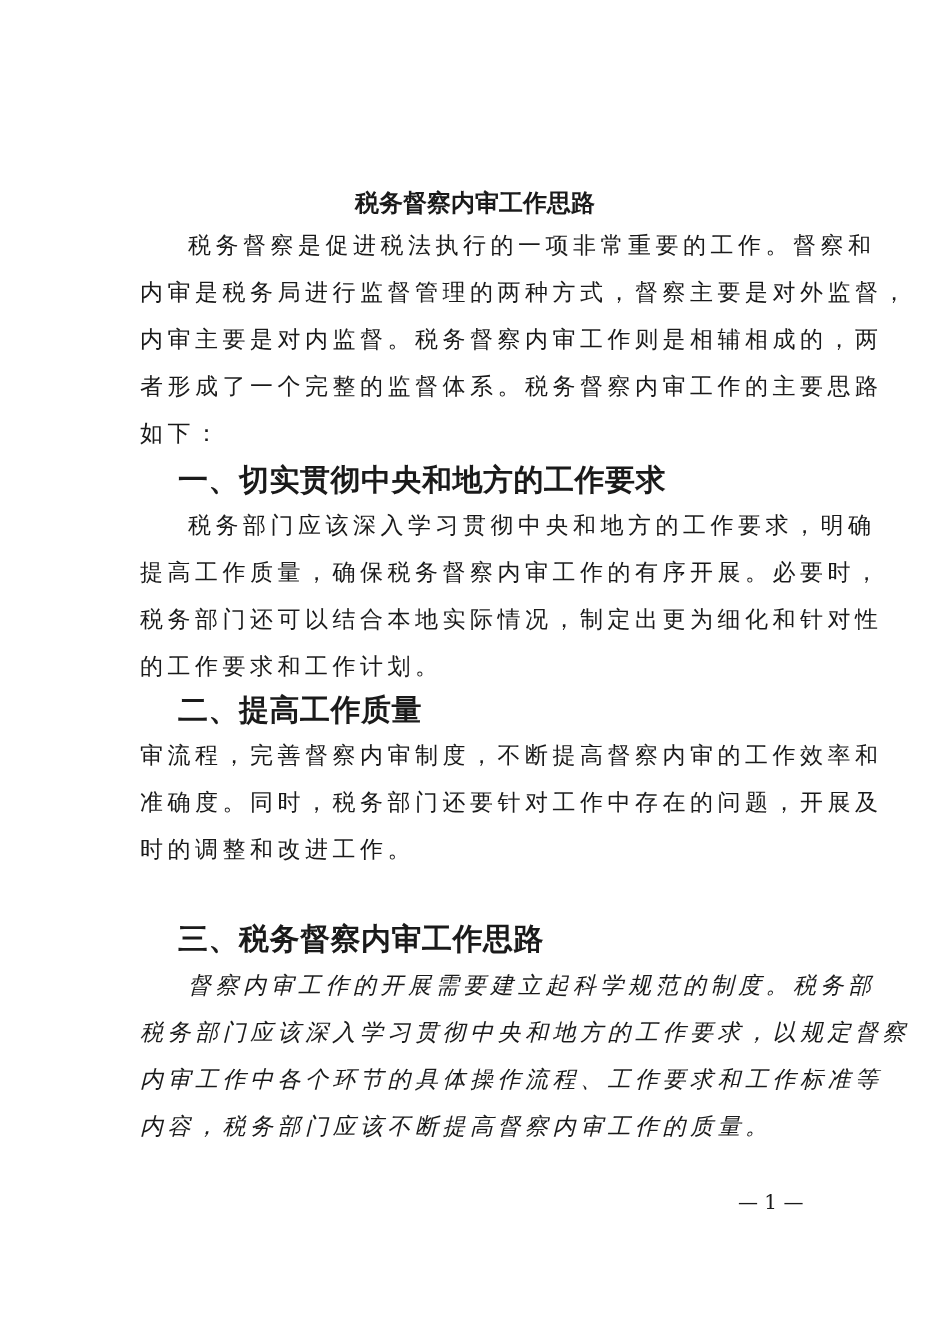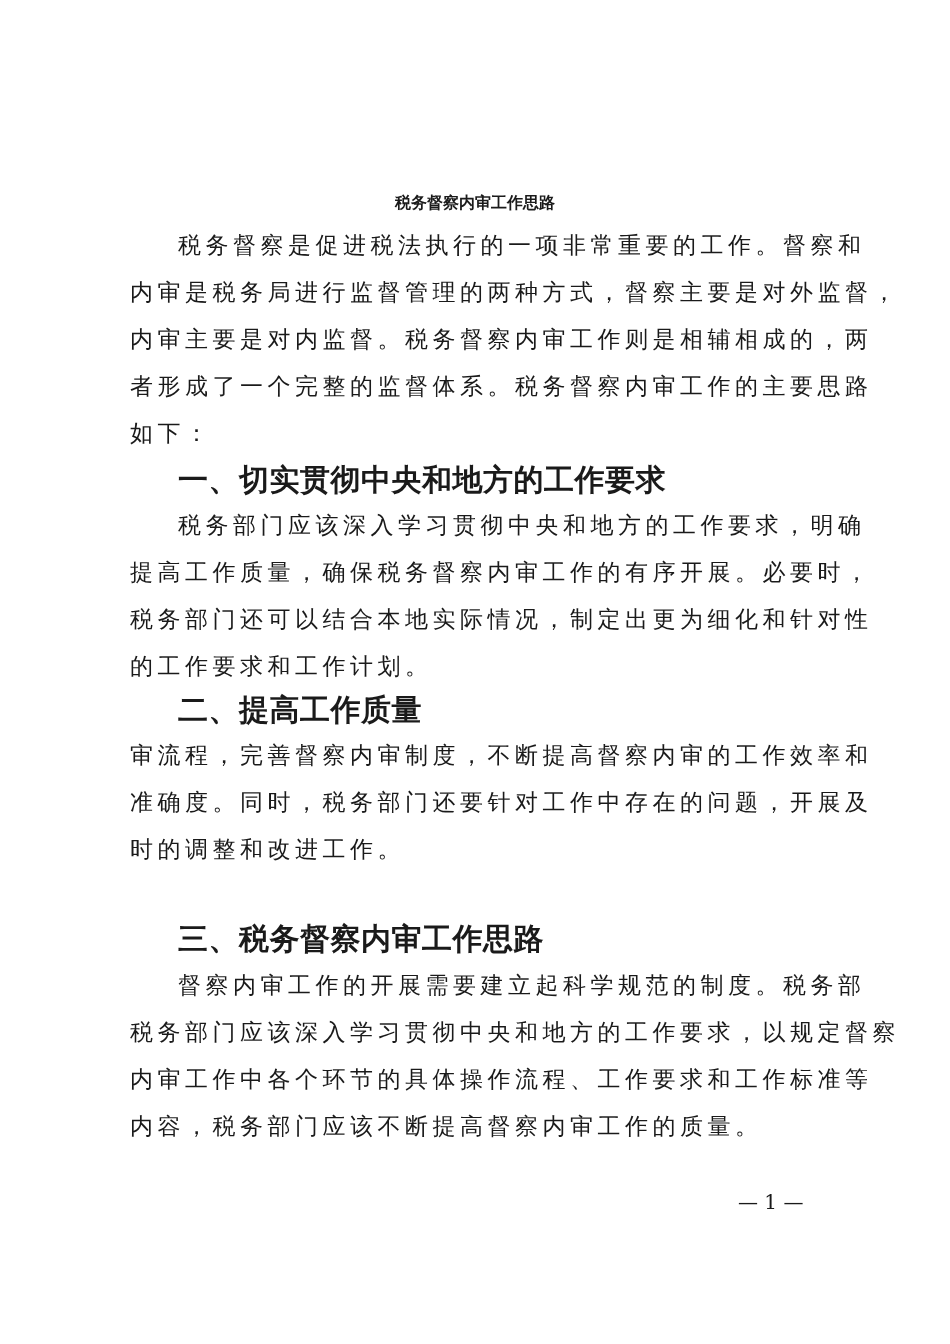--- a/index.html
+++ b/index.html
@@ -21,27 +21,27 @@
       width: 950px; height: 1344px;
     }
     .title {
       position: absolute;
       top: 183px;
       left: 0;
       width: 950px;
       text-align: center;
       font-family: "DejaVu Serif", serif;
       font-weight: bold;
-      font-size: 16px;
+      font-size: 24px;
       letter-spacing: 0px;
       line-height: 40px;
     }
     .body-block {
       position: absolute;
-      left: 130px;
+      left: 140px;
       width: 700px;
       font-size: 23px;
       line-height: 47px;
       letter-spacing: 4.5px;
       text-align: justify;
       font-family: "DejaVu Sans", sans-serif;
       font-weight: normal;
     }
     .line {
       display: block;
@@ -93,21 +93,21 @@
   </div>
 
   <div class="heading" style="top:690px;">二、提高工作质量</div>
   <div class="body-block" style="top:732px;">
     <span class="line">审流程，完善督察内审制度，不断提高督察内审的工作效率和</span>
     <span class="line">准确度。同时，税务部门还要针对工作中存在的问题，开展及</span>
     <span class="line">时的调整和改进工作。</span>
   </div>
 
   <div class="heading" style="top:919px;">三、税务督察内审工作思路</div>
-  <div class="body-block" style="top:962px;">
+  <div class="body-block" style="top:962px;font-style:italic;">
     <span class="line indent">督察内审工作的开展需要建立起科学规范的制度。税务部</span>
     <span class="line">税务部门应该深入学习贯彻中央和地方的工作要求，以规定督察</span>
     <span class="line">内审工作中各个环节的具体操作流程、工作要求和工作标准等</span>
     <span class="line">内容，税务部门应该不断提高督察内审工作的质量。</span>
   </div>
 
   <div class="page-number">— 1 —</div>
 
 </div>
 

